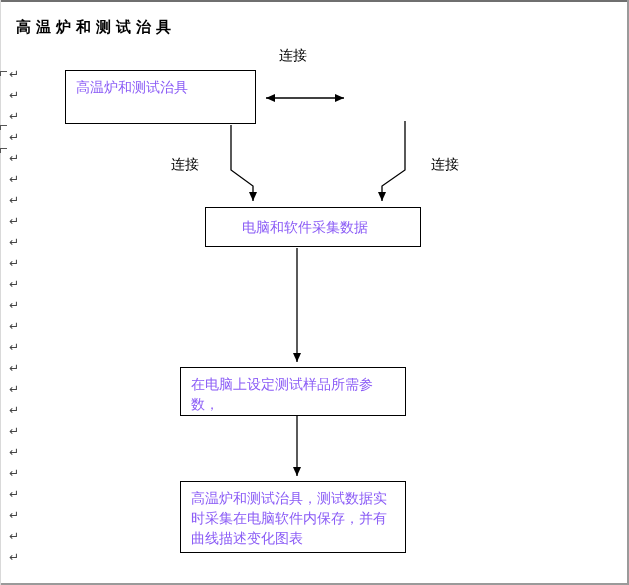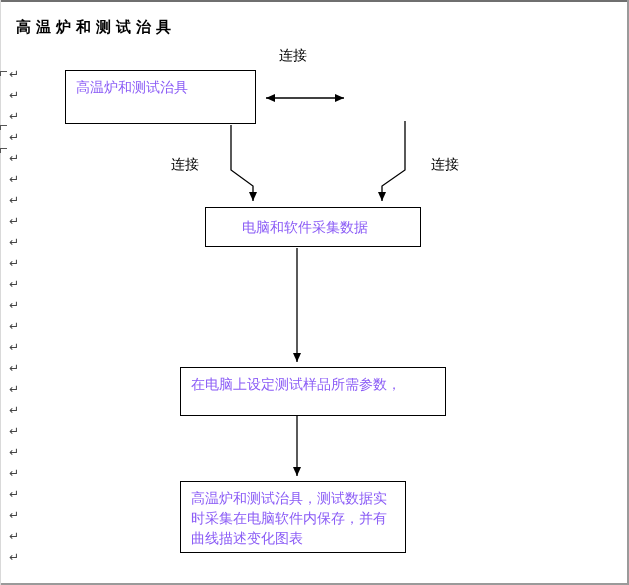--- a/index.html
+++ b/index.html
@@ -45,21 +45,21 @@
   .fc-box {
     position:absolute;
     border:1px solid #000;
     background:#fff;
     font-size:14px; line-height:20px; color:#8b5cf6;
     padding:6px 10px;
   }
   .box-furnace  { left:65px;  top:70px;  width:191px; height:54px; }
   .box-tester   { left:363px; top:70px;  width:156px; height:50px; }
   .box-computer { left:205px; top:207px; width:216px; height:40px; padding-left:36px; padding-top:9px; }
-  .box-params   { left:180px; top:367px; width:266px; height:49px; }
+  .box-params   { left:180px; top:367px; width:226px; height:49px; }
   .box-result   { left:180px; top:481px; width:226px; height:72px; }
 
   .fc-label {
     position:absolute;
     font-size:14px; color:#000; white-space:nowrap;
   }
   .lbl-top   { left:279px; top:47px;  }
   .lbl-left  { left:171px; top:156px; }
   .lbl-right { left:431px; top:156px; }
 

